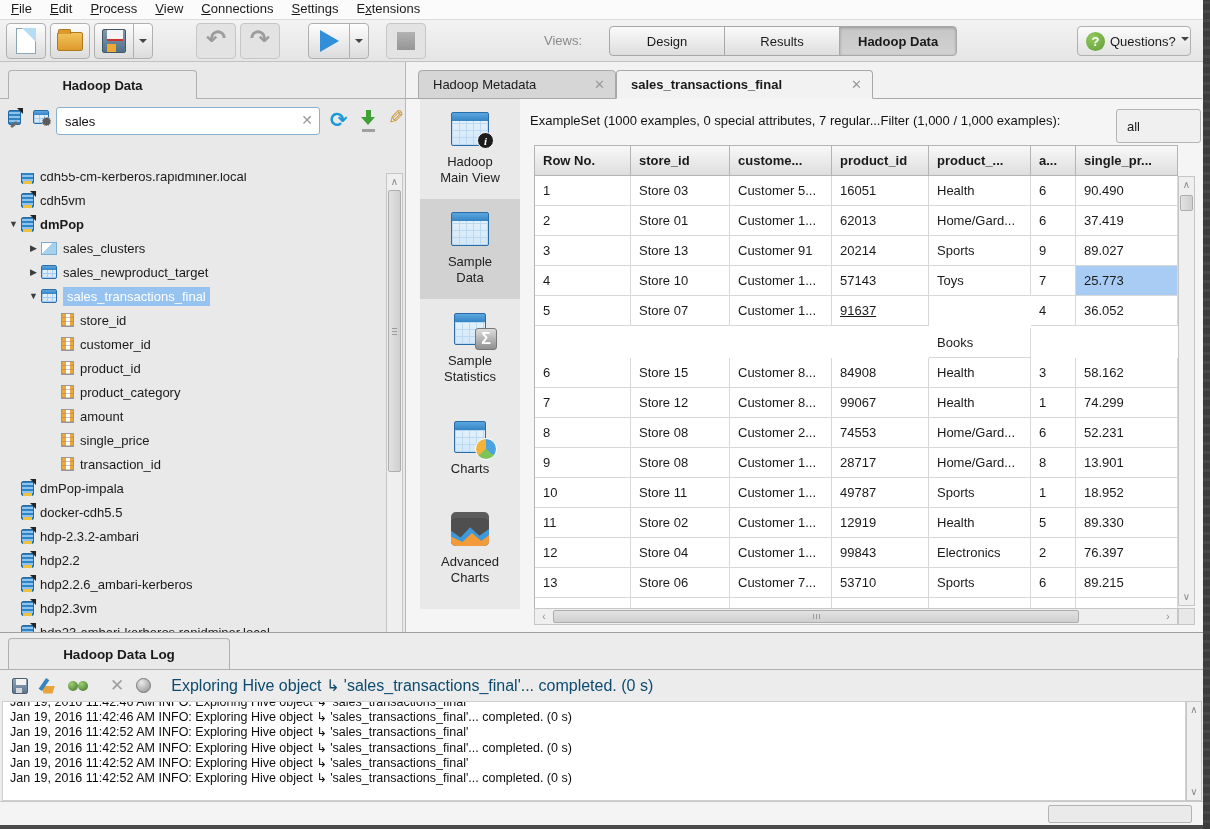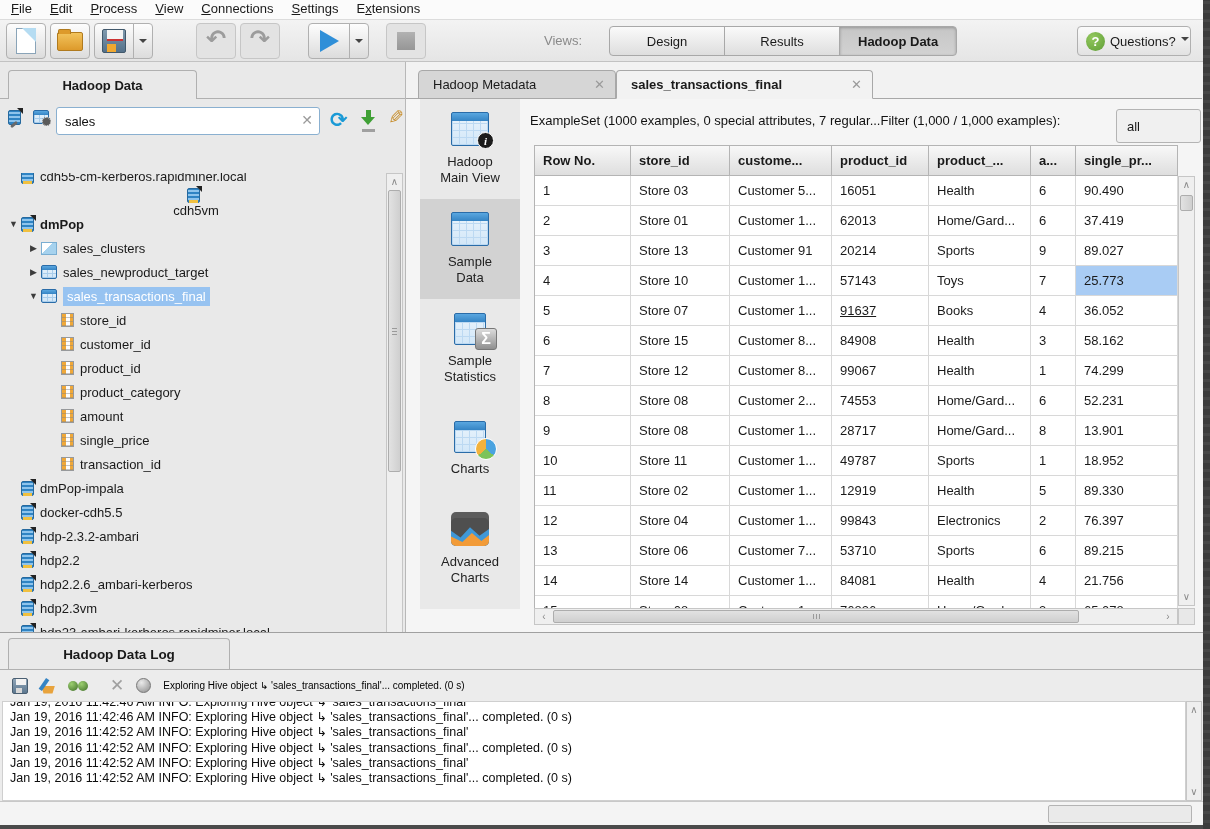--- a/index.html
+++ b/index.html
@@ -167,21 +167,21 @@
   .icon-floppy-sm:after { content:""; position:absolute; left:3px; bottom:0; width:6px; height:5px; background:#d8d8d8; }
   .icon-pen-cup { width:16px; height:16px; position:relative; }
   .icon-pen-cup:before { content:""; position:absolute; left:1px; bottom:0; width:14px; height:8px; background:#e8a33d; clip-path:polygon(0 0,100% 0,82% 100%,18% 100%); }
   .icon-pen-cup:after { content:""; position:absolute; left:2px; top:0px; width:4px; height:13px; background:#3584c4; transform:rotate(35deg); }
   .icon-binoculars { width:20px; height:12px; position:relative; }
   .icon-binoculars:before, .icon-binoculars:after { content:""; position:absolute; top:1px; width:10px; height:10px; border-radius:50%;
     background:radial-gradient(circle at 35% 30%,#9ccf70,#3f6e28); }
   .icon-binoculars:before { left:0; } .icon-binoculars:after { right:0; }
   .icon-x-big { color:#a0a0a0; font-size:17px; font-weight:bold; margin-left:10px; }
   .icon-sphere { width:15px; height:15px; border-radius:50%; background:radial-gradient(circle at 35% 28%,#ebebeb,#8c8c8c); border:1px solid #777; }
-  #log-status { margin-left:0; font-size:10px; color:#000000; }
+  #log-status { margin-left:8px; font-size:16px; color:#0c4a6e; }
   #log-area { position:absolute; left:2px; top:31px; width:1184px; height:100px; background:#fff; border:1px solid #cfcfcf; overflow:hidden; padding-left:7px; }
   .log-line { font-size:12.5px; line-height:15.2px; white-space:nowrap; color:#0d0d0d; }
   .log-line.clipped { margin-top:-7px; }
   #log-scroll { left:1186px; top:31px; width:16px; height:100px; }
 
   
   #bottom-strip { position:absolute; left:0; top:801px; width:1203px; height:24px; background:#f4f4f4; border-top:1px solid #c8c8c8; }
   #bottom-btn { position:absolute; left:1048px; top:3px; width:144px; height:18px; background:#eaeaea; border:1px solid #b4b4b4; border-radius:2px; }
   #bottom-edge { position:absolute; left:0; top:825px; width:1210px; height:4px; background:#4a4a4a; }
   #right-edge { position:absolute; left:1203px; top:0; width:7px; height:829px;
@@ -255,21 +255,21 @@
             <span class="base"></span>
           </span>
         <span id="edit-btn">✎</span>
       </div>
       <div id="cluster-tree">
           <div class="tree-row" style="padding-left: 4px;">
             <span class="expander"></span>
             <span class="ticon icon-cluster"></span>
             <span class="tlabel">cdh55-cm-kerberos.rapidminer.local</span>
           </div>
-          <div class="tree-row" style="padding-left: 4px; flex-direction: column;">
+          <div class="tree-row" style="padding-left: 4px;">
             <span class="expander"></span>
             <span class="ticon icon-cluster"></span>
             <span class="tlabel">cdh5vm</span>
           </div>
           <div class="tree-row" style="padding-left: 4px;">
             <span class="expander">▼</span>
             <span class="ticon icon-cluster"></span>
             <span class="tlabel bold">dmPop</span>
           </div>
           <div class="tree-row" style="padding-left: 24px;">
@@ -476,21 +476,21 @@
               <div class="td" style="width: 97px;">57143</div>
               <div class="td" style="width: 102px;">Toys</div>
               <div class="td" style="width: 45px;">7</div>
               <div class="td hl" style="width: 102px;">25.773</div>
             </div>
             <div class="tr">
               <div class="td" style="width: 96px;">5</div>
               <div class="td" style="width: 99px;">Store 07</div>
               <div class="td" style="width: 102px;">Customer 1...</div>
               <div class="td" style="width: 97px; text-decoration: underline;">91637</div>
-              <div class="td" style="width: 102px;">Books</div>
+              <div class="td" style="width: 102px; margin-top: 32px;">Books</div>
               <div class="td" style="width: 45px;">4</div>
               <div class="td" style="width: 102px;">36.052</div>
             </div>
             <div class="tr">
               <div class="td" style="width: 96px;">6</div>
               <div class="td" style="width: 99px;">Store 15</div>
               <div class="td" style="width: 102px;">Customer 8...</div>
               <div class="td" style="width: 97px;">84908</div>
               <div class="td" style="width: 102px;">Health</div>
               <div class="td" style="width: 45px;">3</div>

